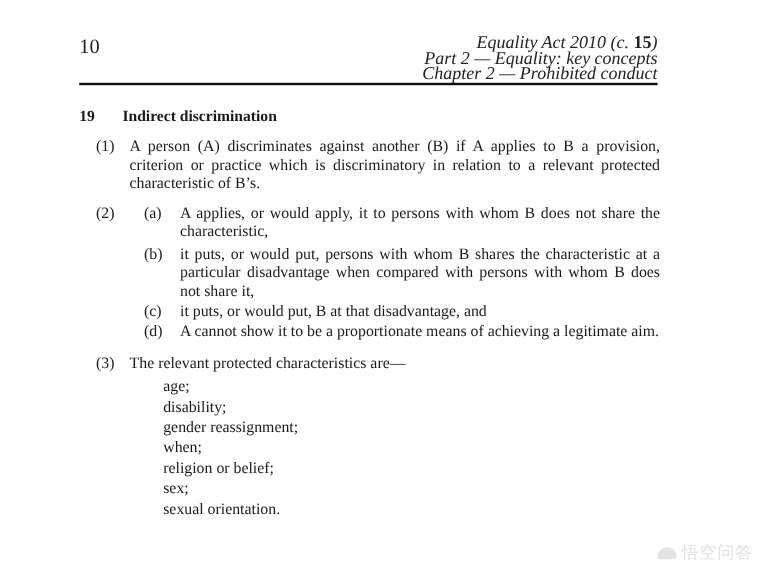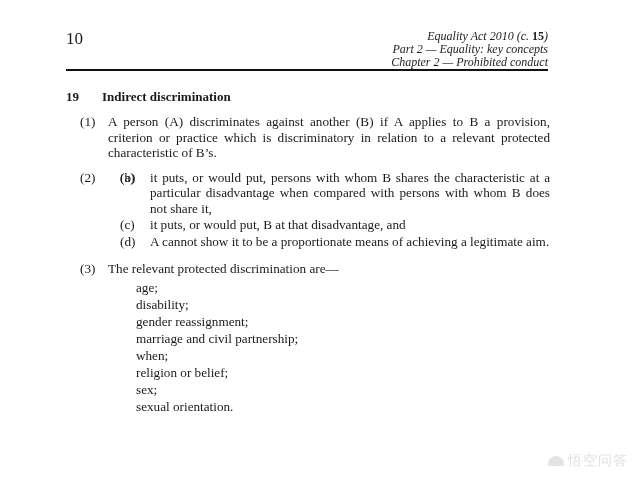--- a/index.html
+++ b/index.html
@@ -3,21 +3,21 @@
   <meta charset="utf-8">
   <style>
     html, body { margin: 0; padding: 0; }
     body {
       width: 640px; height: 480px; background: #ffffff; position: relative; overflow: hidden;
       font-family: "DejaVu Serif", "Liberation Serif", serif; color: #1a1a1a;
     }
     .page-num { position: absolute; left: 66px; top: 29px; font-size: 17px; font-family: "Liberation Serif", serif; }
     .running-head {
       position: absolute; right: 92px; top: 30px; text-align: right;
-      font-family: "Liberation Serif", serif; font-style: italic; font-size: 12px; line-height: 13px; color: #222;
+      font-family: "Liberation Serif", serif; font-style: italic; font-size: 15px; line-height: 13px; color: #222;
     }
     .running-head b { font-style: normal; }
     .rule { position: absolute; left: 66px; width: 482px; top: 69px; height: 2px; background: #111; }
     .section-head { position: absolute; left: 66px; top: 89px; font-family: Liberation Serif, serif; font-size: 13px; font-weight: bold; }
     .section-head .num { display: inline-block; width: 36px; }
     .body { position: absolute; left: 66px; top: 114px; width: 484px; font-family: "Liberation Serif", serif; font-size: 13.2px; line-height: 15.5px; }
     .sub { position: relative; padding-left: 42px; margin-bottom: 9px; }
     .sub .lbl { position: absolute; left: 14px; top: 0; }
     .sub .txt { text-align: justify; }
     .item { position: relative; padding-left: 42px; margin-left: 42px; text-align: justify; margin-top: 1px; }
@@ -49,35 +49,34 @@
 
 <div class="body">
   <div class="sub">
     <span class="lbl">(1)</span>
     <div class="txt">A person (A) discriminates against another (B) if A applies to B a provision, criterion or practice which is discriminatory in relation to a relevant protected characteristic of B’s.</div>
   </div>
 
   <div class="sub">
     <span class="lbl">(2)</span>
     <div style="margin-left:-42px;">
-      <div class="item"><span class="lbl">(a)</span></div>
+      <div class="item"><span class="lbl">(a)</span><span>A applies, or would apply, it to persons with whom B does not share the characteristic,</span></div>
       <div class="item" style="margin-top:3px;"><span class="lbl">(b)</span><span>it puts, or would put, persons with whom B shares the characteristic at a particular disadvantage when compared with persons with whom B does not share it,</span></div>
       <div class="item" style="margin-top:1px;"><span class="lbl">(c)</span><span>it puts, or would put, B at that disadvantage, and</span></div>
       <div class="item"><span class="lbl">(d)</span><span>A cannot show it to be a proportionate means of achieving a legitimate aim.</span></div>
     </div>
   </div>
 
   <div class="sub" style="margin-top:12px;">
     <span class="lbl">(3)</span>
-    <div class="txt">The relevant protected discrimination are—</div>
+    <div class="txt">The relevant protected characteristics are—</div>
     <ul class="char-list" style="margin-left:28px;">
       <li>age;</li>
       <li>disability;</li>
       <li>gender reassignment;</li>
-      <li>marriage and civil partnership;</li>
       <li>when;</li>
       <li>religion or belief;</li>
       <li>sex;</li>
       <li>sexual orientation.</li>
     </ul>
   </div>
 </div>
 
 <div class="watermark">
   <span class="wm-icon"></span><span>悟空问答</span>

